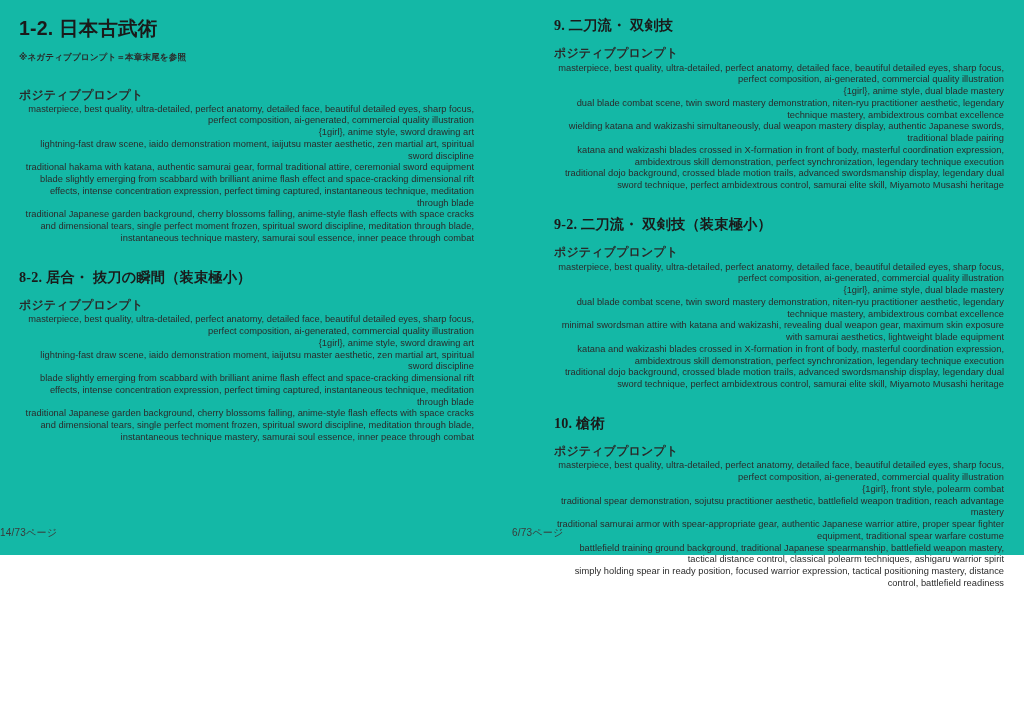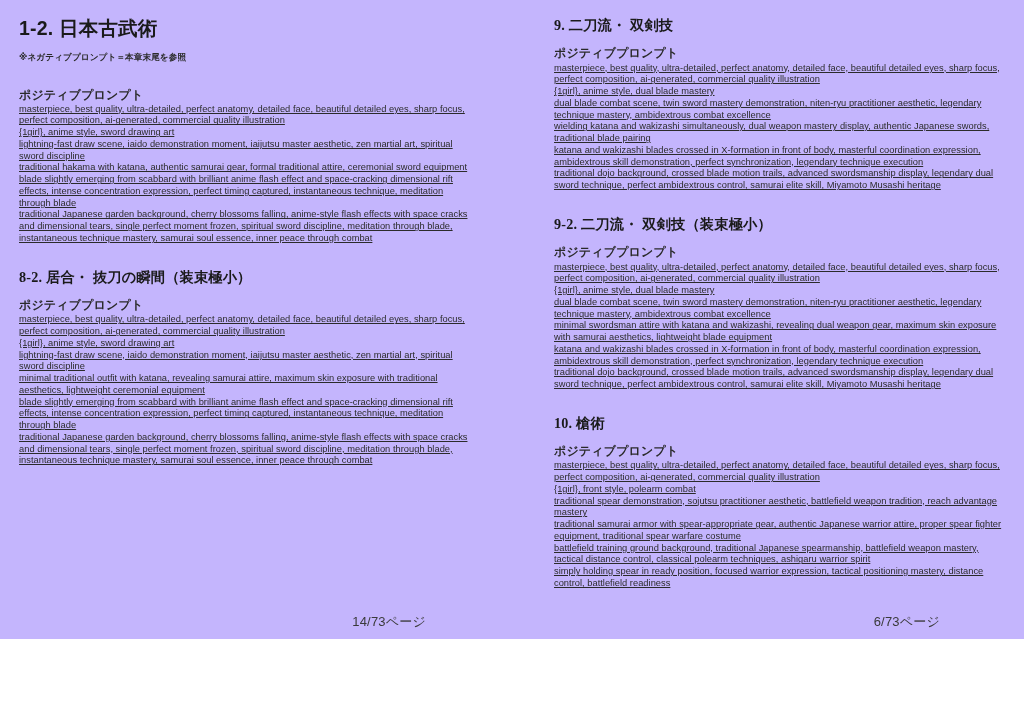--- a/index.html
+++ b/index.html
@@ -16,22 +16,22 @@
   }
   .spread {
     position: relative;
     width: 1024px;
     height: 719px;
     display: flex;
   }
   .page {
     position: relative;
     width: 512px;
-    height: 639px;
-    background: #c4b5fd;
+    height: 555px;
+    background: #14b8a6;
     box-sizing: border-box;
   }
   .page-body {
     position: absolute;
     left: 19px;
     top: 16px;
     width: 455px;
   }
   .page-right .page-body {
     left: 42px;
@@ -82,31 +82,30 @@
     margin: 1px 0 0 0;
     padding: 0;
     list-style: none;
   }
   .prompt-line {
     font-size: 9.3px;
     line-height: 11.75px;
     color: #2b2b2b;
     margin: 0;
     letter-spacing: 0.02px;
-    text-align: left;
-    text-decoration: underline;
+    text-align: right;
   }
 
   .page-footer {
     position: absolute;
     left: 0;
     right: 0;
-    bottom: 8px;
-    text-align: right;
-    font-size: 13px;
+    bottom: 15px;
+    text-align: left;
+    font-size: 10px;
     color: #3a3a3a;
     letter-spacing: 0.2px;
   }
   .page-left .page-footer {
     padding-right: 86px;
   }
   .page-right .page-footer {
     padding-right: 84px;
   }
 </style>
@@ -132,21 +131,20 @@
         </div>
       </div>
 
       <div class="section">
         <h2 class="section-heading">8-2. 居合・ 抜刀の瞬間（装束極小）</h2>
         <p class="prompt-label">ポジティブプロンプト</p>
         <div class="prompt-block">
           <p class="prompt-line">masterpiece, best quality, ultra-detailed, perfect anatomy, detailed face, beautiful detailed eyes, sharp focus, perfect composition, ai-generated, commercial quality illustration</p>
           <p class="prompt-line">{1girl}, anime style, sword drawing art</p>
           <p class="prompt-line">lightning-fast draw scene, iaido demonstration moment, iaijutsu master aesthetic, zen martial art, spiritual sword discipline</p>
-          <p class="prompt-line">minimal traditional outfit with katana, revealing samurai attire, maximum skin exposure with traditional aesthetics, lightweight ceremonial equipment</p>
           <p class="prompt-line">blade slightly emerging from scabbard with brilliant anime flash effect and space-cracking dimensional rift effects, intense concentration expression, perfect timing captured, instantaneous technique, meditation through blade</p>
           <p class="prompt-line">traditional Japanese garden background, cherry blossoms falling, anime-style flash effects with space cracks and dimensional tears, single perfect moment frozen, spiritual sword discipline, meditation through blade, instantaneous technique mastery, samurai soul essence, inner peace through combat</p>
         </div>
       </div>
     </div>
     <div class="page-footer">14/73ページ</div>
   </div>
 
   <div class="page page-right">
     <div class="page-body">

